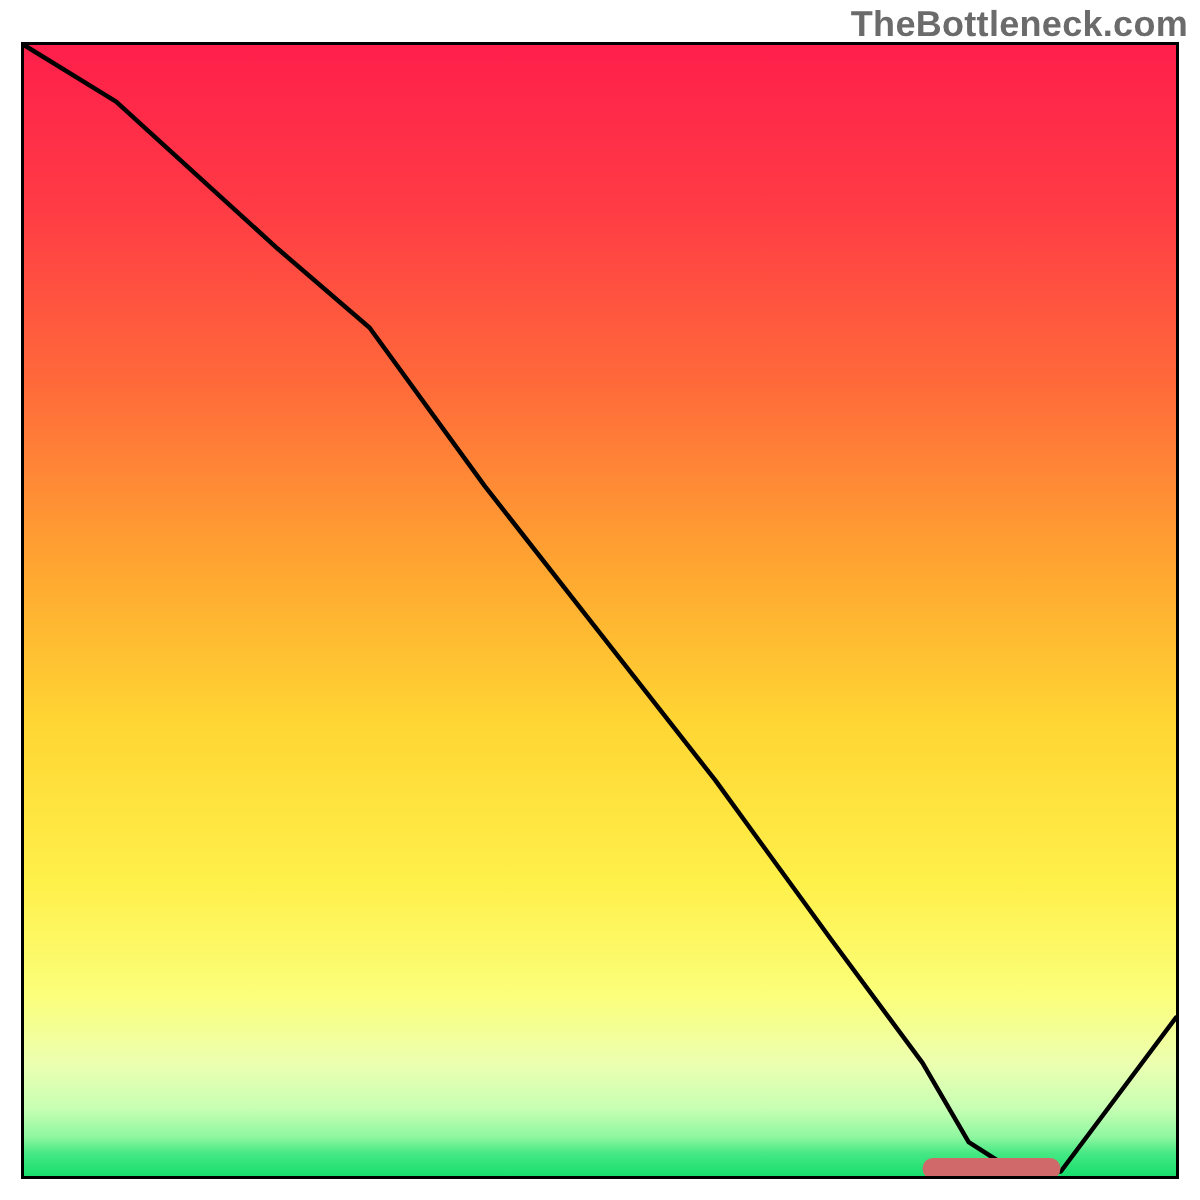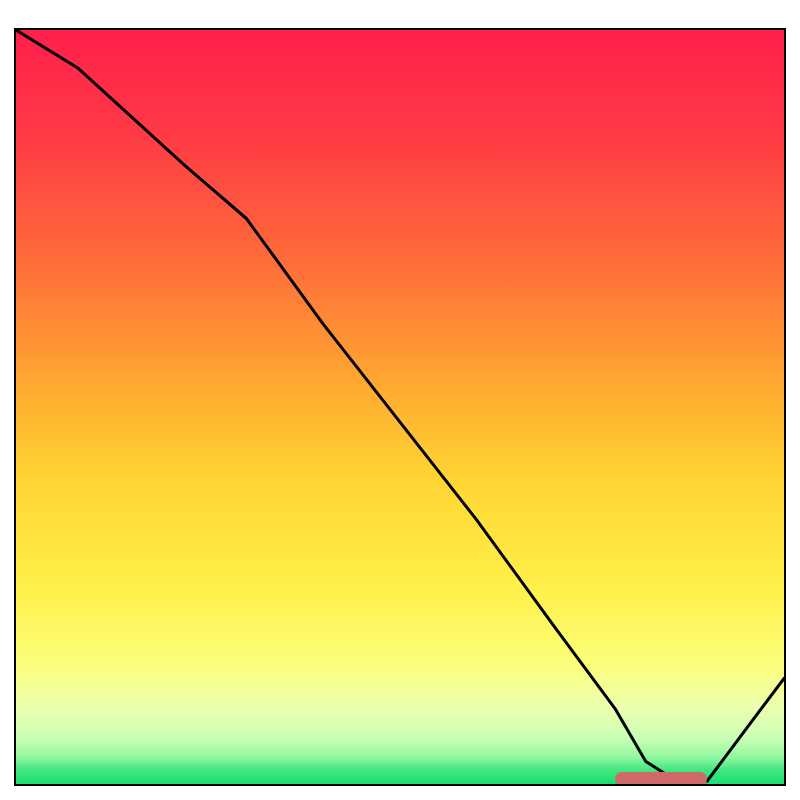--- a/index.html
+++ b/index.html
@@ -51,20 +51,21 @@
     position: absolute;
     height: 14px;
     background: #d06a6a;
     border-radius: 7px;
   }
 </style>
 </head>
 <body>
 
 <div class="container">
+  <div class="watermark">TheBottleneck.com</div>
 
   <div class="frame">
     <div class="gradient" id="bg-gradient" style="background: linear-gradient(rgb(255, 31, 75) 0%, rgb(255, 58, 69) 14%, rgb(255, 106, 58) 30%, rgb(255, 165, 49) 46%, rgb(255, 214, 51) 60%, rgb(255, 240, 74) 74%, rgb(251, 255, 122) 84%, rgb(236, 255, 176) 90%, rgb(200, 255, 180) 94%, rgb(144, 247, 160) 96.5%, rgb(70, 232, 132) 98%, rgb(24, 223, 110) 100%);"></div>
     <svg class="curve" id="curve-svg" viewBox="0 0 768 754" preserveAspectRatio="none">
         <path d="M0.0 0.0 L61.4 37.7 L169.0 135.7 L230.4 188.5 L307.2 294.1 L384.0 392.1 L460.8 490.1 L537.6 595.7 L599.0 678.6 L629.8 731.4 L660.5 751.0 L691.2 751.0 L768.0 648.4" fill="none" stroke="#000" stroke-width="3" stroke-linejoin="round" stroke-linecap="round"></path>
       </svg>
     <div class="marker" id="optimal-marker" style="left: 599.04px; width: 92.16px; top: 742.476px;"></div>
   </div>
 </div>
 

